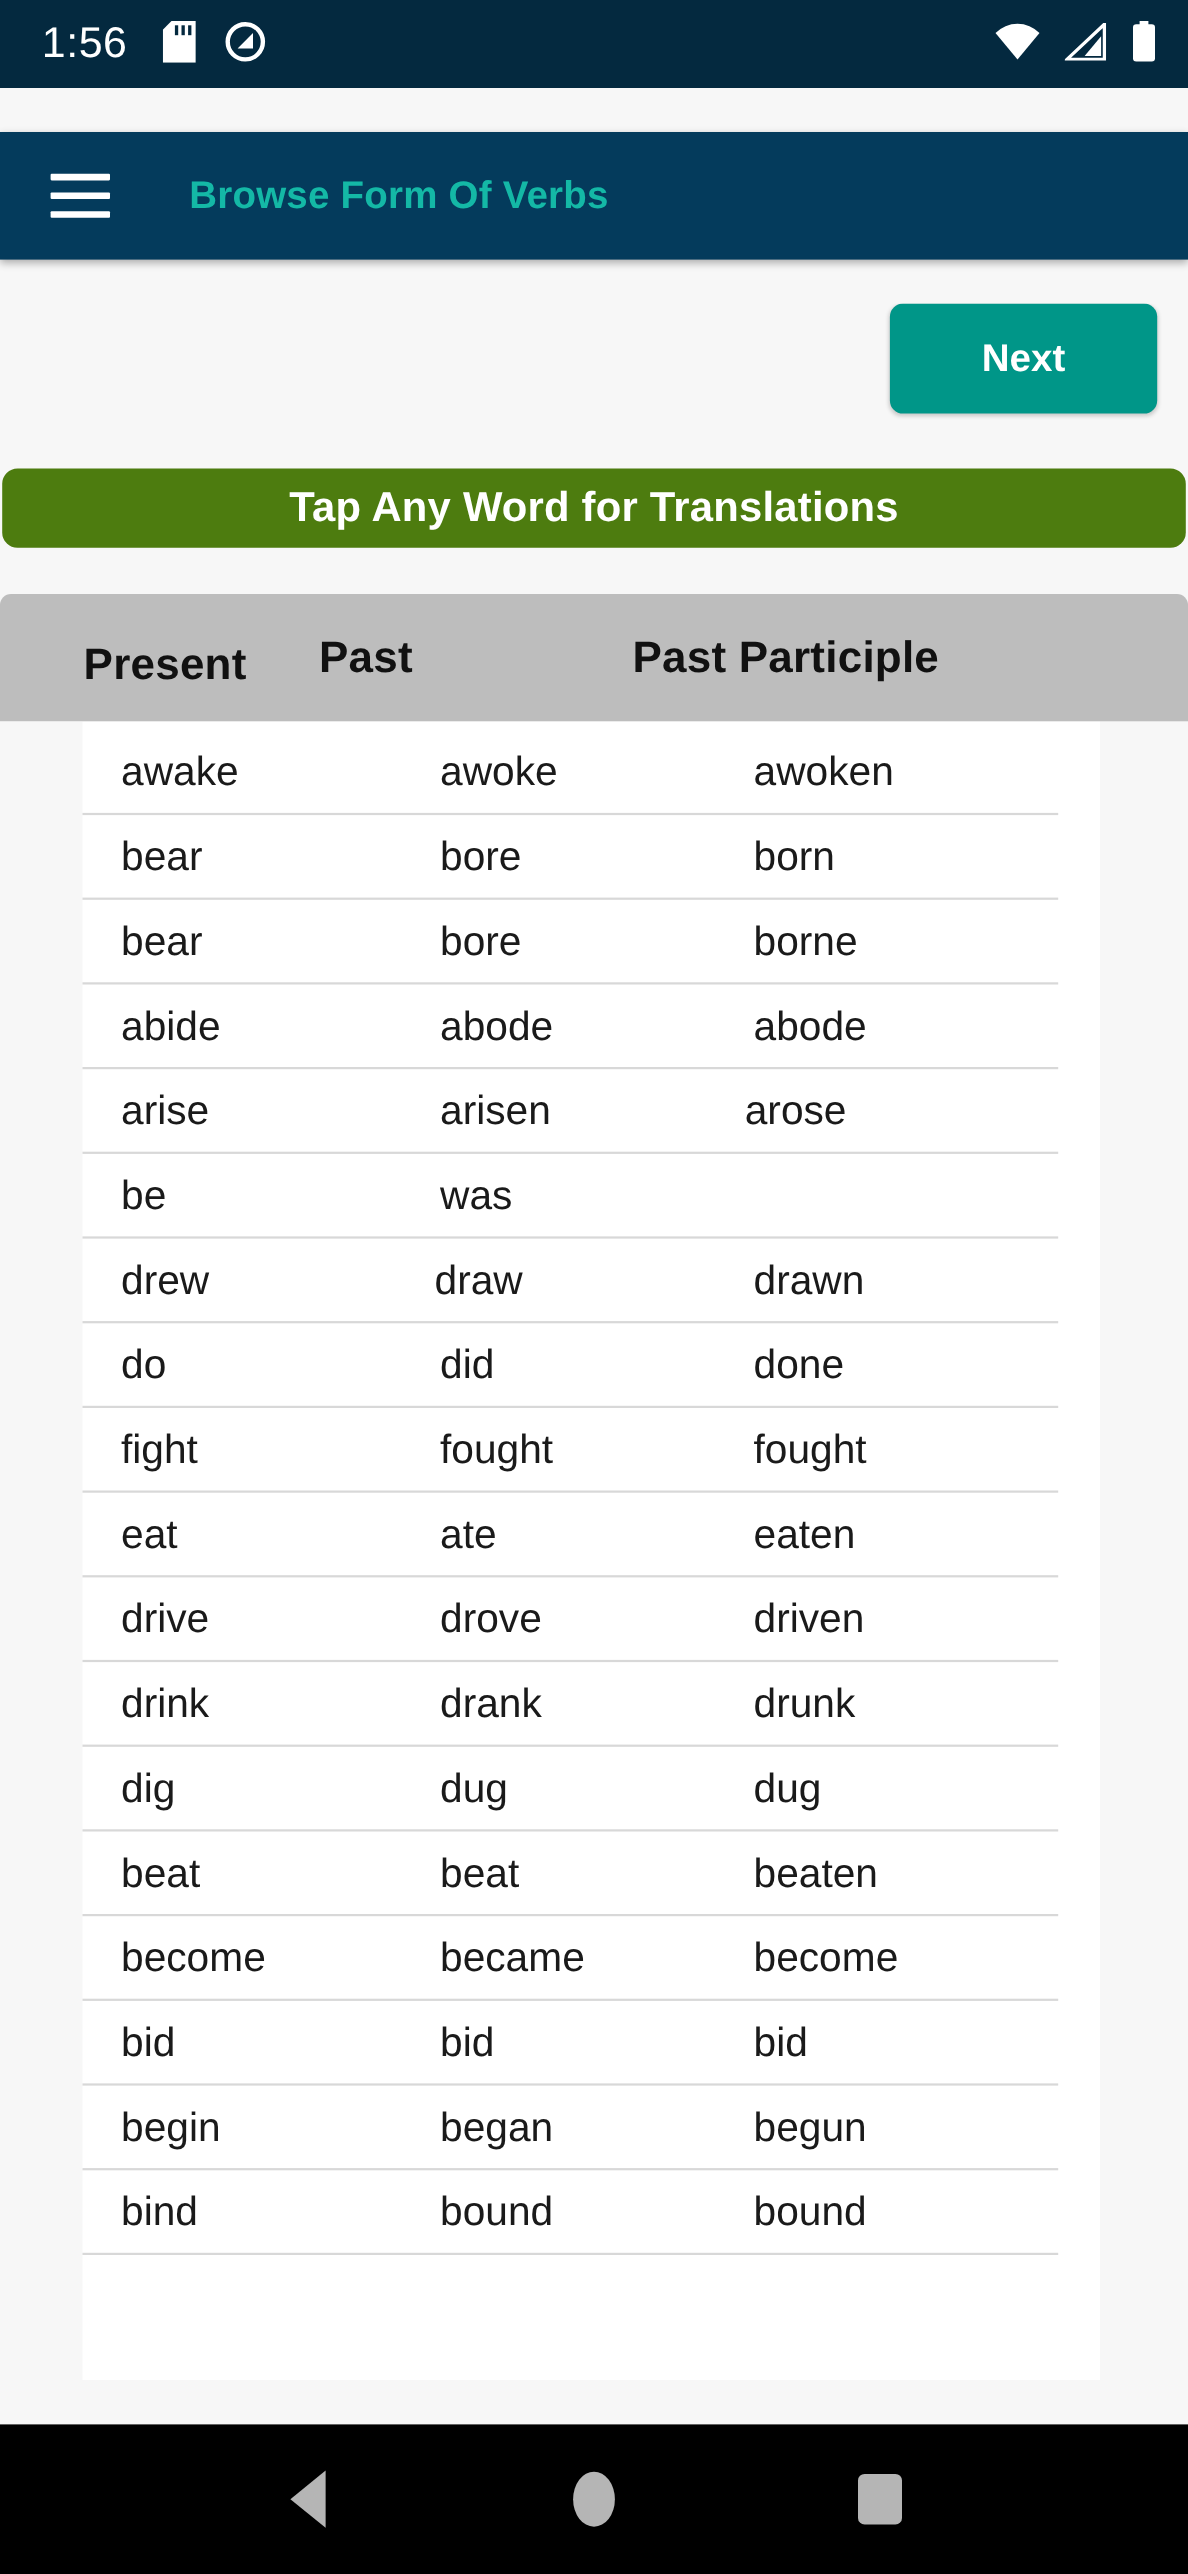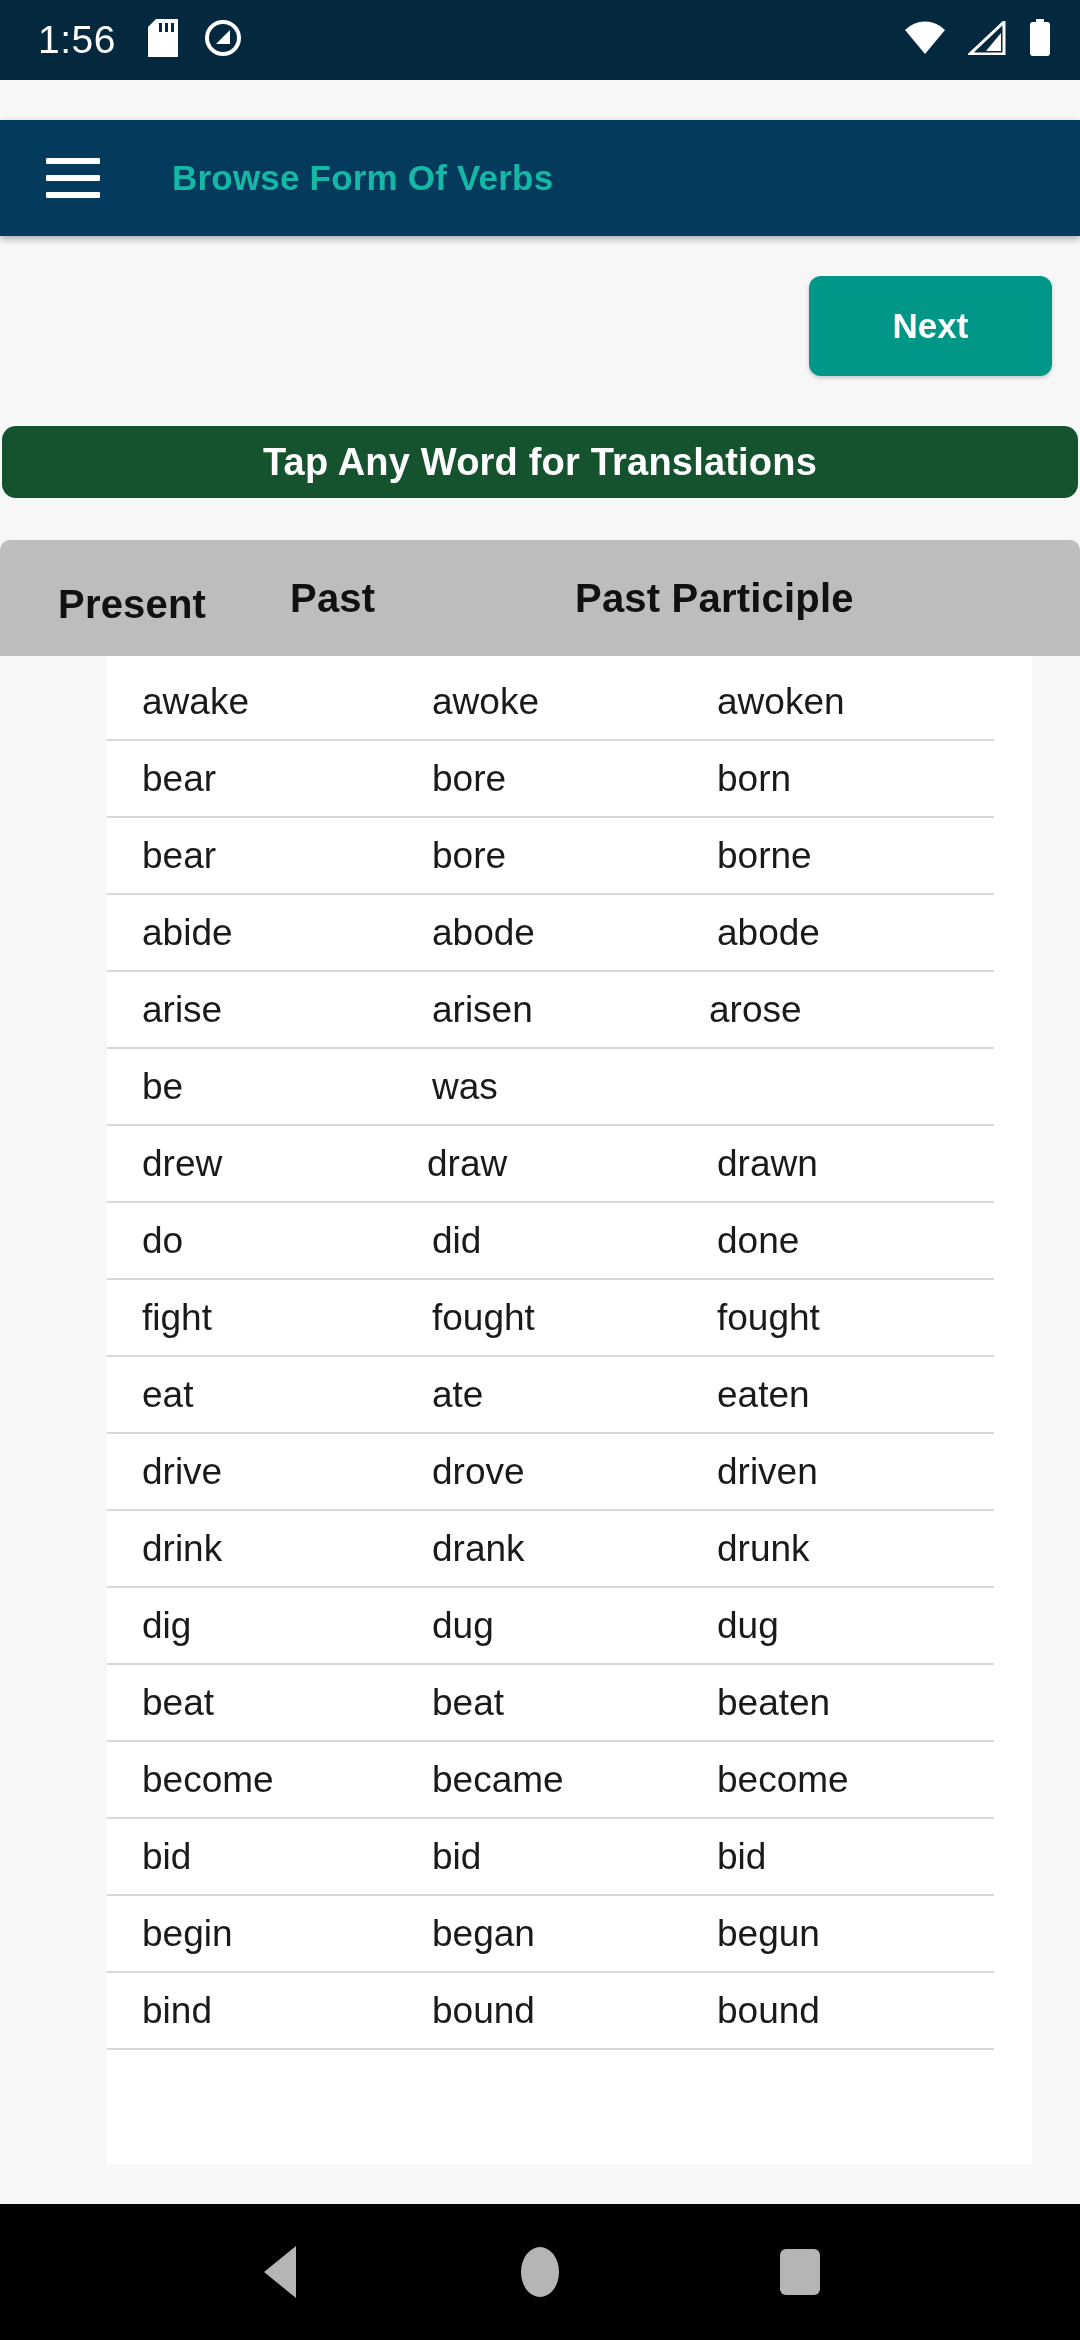--- a/index.html
+++ b/index.html
@@ -88,21 +88,21 @@
     width:243px; height:100px;
     cursor:pointer;
     font-family:"Liberation Sans", sans-serif;
     box-shadow:0 2px 4px rgba(0,0,0,0.20);
   }
 
   
   .banner {
     margin:0 2px;
     height:72px;
-    background:#14532d;
+    background:#4d7c0f;
     border-radius:14px;
     display:flex; align-items:center; justify-content:center;
     flex:0 0 auto;
   }
   .banner-text {
     color:#ffffff;
     font-size:38px;
     font-weight:bold;
     letter-spacing:0.2px;
   }
@@ -115,31 +115,30 @@
     border-radius:10px 10px 0 0;
     display:flex; align-items:center;
     flex:0 0 auto;
   }
   .th {
     font-size:40px;
     font-weight:bold;
     color:#111111;
     letter-spacing:0.2px;
   }
-  .col-1 { width:290px; padding-left:58px;margin-top:12px; }
+  .col-1 { width:290px; padding-left:76px;margin-top:12px; }
   .col-2 { width:285px; }
   .col-3 { flex:1 1 auto; }
 
   
   .table-wrap {
     flex:1 1 auto;
     display:flex;
     background:#f7f7f7;
     overflow:hidden;
-    padding-left:32px;
   }
   .gutter-left { width:75px; background:#f7f7f7; flex:0 0 auto; }
   .table-body {
     width:925px;
     background:#ffffff;
     flex:0 0 auto;
     padding-top:8px;
   }
   .row {
     display:flex; align-items:center;

